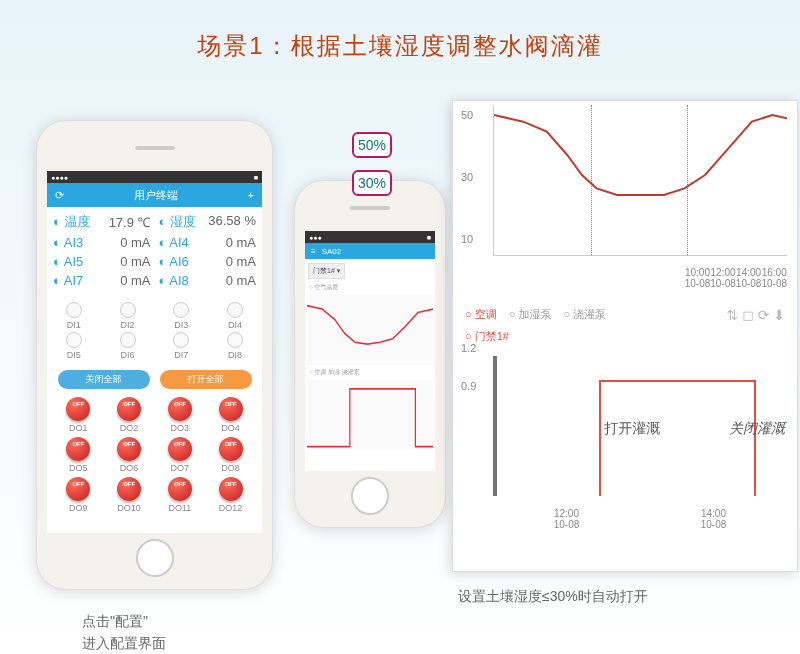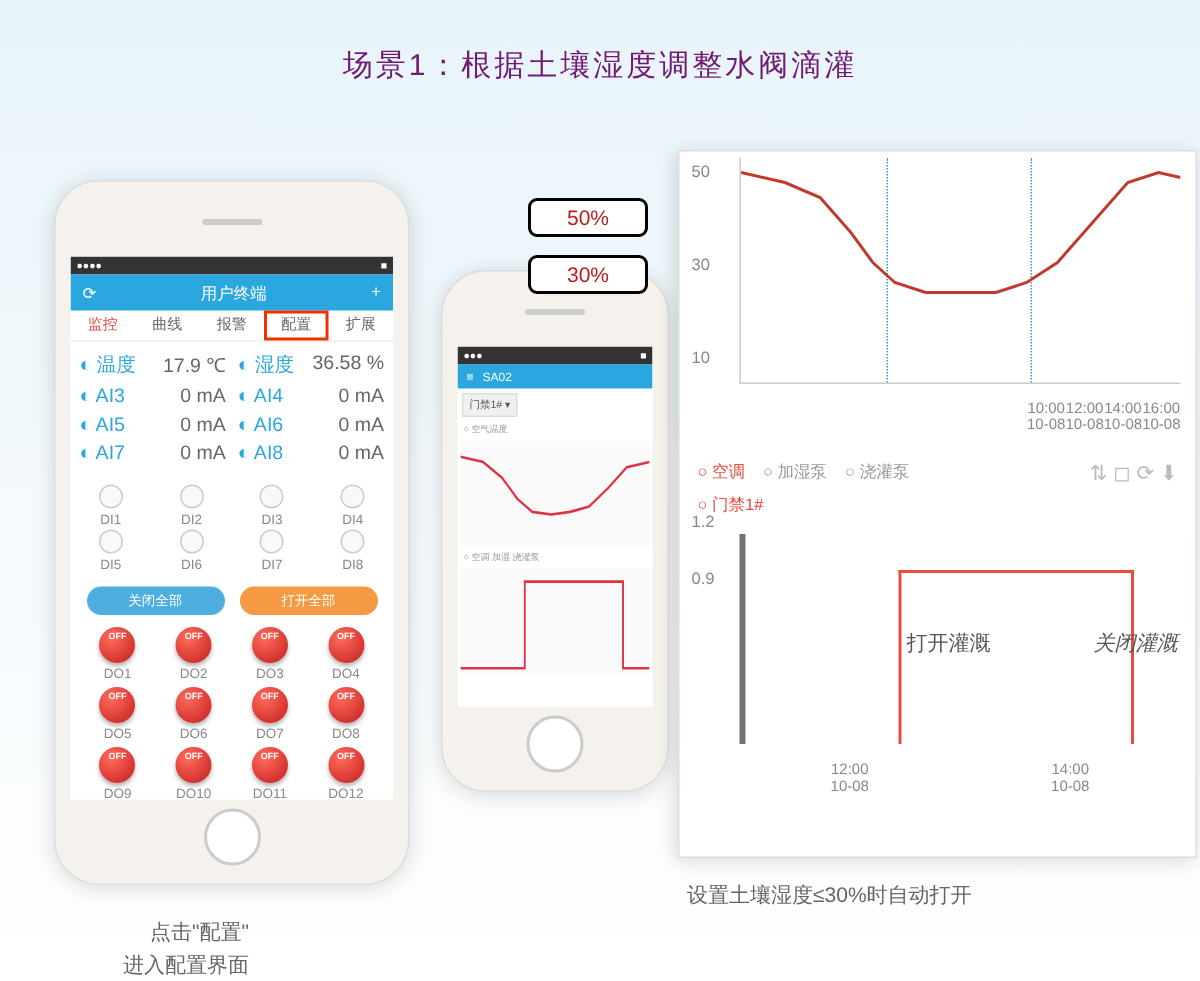--- a/index.html
+++ b/index.html
@@ -1,16 +1,16 @@
 <!DOCTYPE html>
 <html><head>
 <meta charset="utf-8">
 <style>
   body{margin:0;width:800px;height:654px;background:linear-gradient(to bottom,#e8f4fa,#ffffff);font-family:-apple-system,'Microsoft YaHei',sans-serif;position:relative;overflow:hidden}
-  .title{text-align:center;font-size:20px;color:#701a75;padding-top:30px;letter-spacing:2px}
+  .title{text-align:center;font-size:24px;color:#c2410c;padding-top:30px;letter-spacing:2px}
   .phone{position:absolute;background:#f5f2ed;border-radius:30px;padding:50px 10px 56px;box-shadow:0 2px 15px rgba(0,0,0,.15);border:1px solid #ddd}
   .phone1{left:36px;top:120px;width:215px}
   .phone2{left:294px;top:180px;width:130px}
   .speaker{width:40px;height:4px;background:#ccc;border-radius:3px;margin:0 auto;position:absolute;top:25px;left:50%;transform:translateX(-50%)}
   .homebtn{width:34px;height:34px;border:2px solid #ccc;border-radius:50%;position:absolute;bottom:12px;left:50%;transform:translateX(-50%);background:#fff}
   .screen{background:#fff;width:100%;overflow:hidden}
   .screen1{height:362px}
   .screen2{height:240px}
   .statusbar{height:12px;background:#333;font-size:7px;color:#fff;display:flex;justify-content:space-between;padding:0 4px;align-items:center}
   .header{background:#2ba7e0;color:#fff;height:24px;display:flex;align-items:center;justify-content:space-between;padding:0 8px;font-size:11px}
@@ -25,24 +25,24 @@
   .di{width:25%;text-align:center;font-size:9px;color:#888}
   .di-circle{width:14px;height:14px;border:1px solid #ccc;border-radius:50%;margin:2px auto;background:#f9f9f9}
   .btnrow{display:flex;justify-content:center;gap:10px;margin:4px 0 8px}
   .pill{font-size:9px;padding:3px 28px;border-radius:10px;color:#fff}
   .pill.blue{background:#4faee0}
   .pill.orange{background:#f59a42}
   .do-grid{display:flex;flex-wrap:wrap;padding:0 6px}
   .do{width:25%;text-align:center;font-size:9px;color:#888;margin-bottom:4px}
   .do-btn{width:24px;height:24px;margin:0 auto 2px;border-radius:50%;background:radial-gradient(circle at 35% 30%,#ff6b5b,#c41e1e);position:relative;box-shadow:0 2px 3px rgba(0,0,0,.3)}
   .do-btn::after{content:'OFF';position:absolute;top:4px;left:0;right:0;font-size:6px;color:#fff;font-weight:bold}
-  .caption{position:absolute;font-size:14px;color:#666;text-align:right;line-height:1.6}
+  .caption{position:absolute;font-size:14px;color:#666;text-align:left;line-height:1.6}
   .cap1{left:82px;top:610px}
   .cap2{left:458px;top:585px}
-  .pct{position:absolute;background:#fff;border:2px solid #000000;border-radius:6px;color:#b91c1c;font-size:14px;padding:3px 24px}
+  .pct{position:absolute;background:#fff;border:2px solid #be185d;border-radius:6px;color:#0f766e;font-size:14px;padding:3px 4px}
   .pct1{left:352px;top:132px}
   .pct2{left:352px;top:170px}
   .magnifier{position:absolute;left:452px;top:100px;width:344px;height:470px;background:#fff;border:1px solid #ddd;box-shadow:-2px 2px 12px rgba(0,0,0,.15)}
   .chart{position:relative;padding:4px 10px 0 40px;height:160px}
   .yaxis{position:absolute;left:8px;top:0;font-size:11px;color:#888}
   .ytick{position:absolute;left:0}
   .plotarea{position:relative;border-left:1px solid #ccc;border-bottom:1px solid #ccc;height:150px}
   .grid-v{position:absolute;top:0;bottom:0;border-left:1px dotted #3498db}
   .wave{position:absolute;left:0;top:0;width:100%;height:100%}
   .xaxis{display:flex;justify-content:flex-end;padding:2px 10px 12px 40px;font-size:10px;color:#888}
@@ -69,27 +69,20 @@
   <div class="screen screen1">
     <div class="statusbar">
         <span>●●●●</span>
         <span>■</span>
       </div>
     <div class="header">
       <span>⟳</span>
       <span>用户终端</span>
       <span>+</span>
     </div>
-    <div class="tabbar">
-      <div class="tab active">监控</div>
-      <div class="tab">曲线</div>
-      <div class="tab">报警</div>
-      <div class="tab highlight">配置</div>
-      <div class="tab">扩展</div>
-    </div>
     <div class="sensors" id="sensors">
         <div class="sensor">
           <span>◐ 温度</span>
           <span class="v">17.9 ℃</span>
         </div>
         <div class="sensor">
           <span>◐ 湿度</span>
           <span class="v">36.58 %</span>
         </div>
         <div class="sensor">

